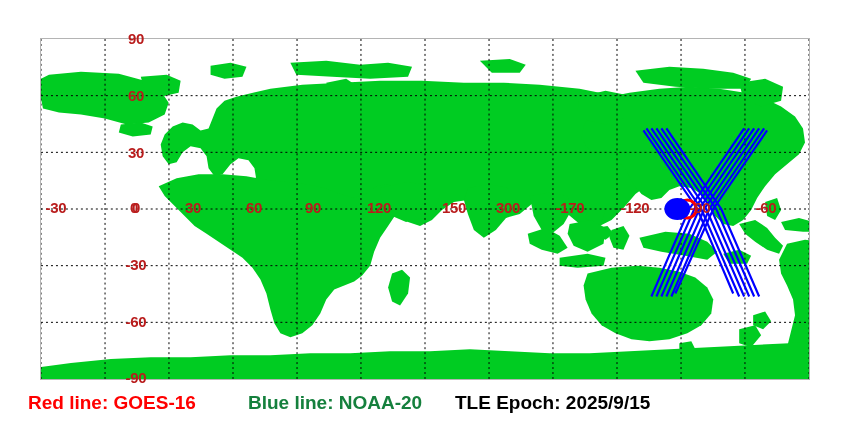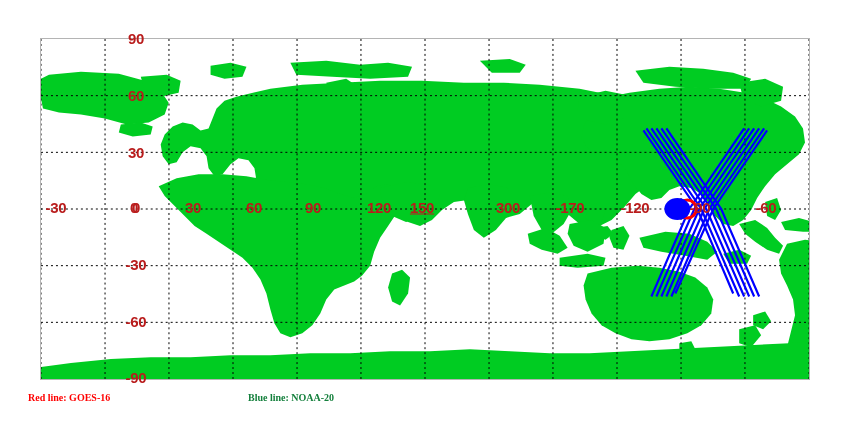--- a/index.html
+++ b/index.html
@@ -60,22 +60,22 @@
   
   #legend {
     position: absolute;
     left: 0;
     top: 392px;
     width: 850px;
     height: 28px;
   }
   .legend-entry {
     position: absolute;
-    font-family: Liberation Serif, serif;
-    font-size: 10px;
+    font-family: Liberation Sans, sans-serif;
+    font-size: 19px;
     font-weight: bold;
     white-space: nowrap;
   }
   #legend-red   { left: 28px;  top: 0; }
   #legend-blue  { left: 248px; top: 0; }
   #legend-epoch { left: 455px; top: 0; }
 </style>
 </head>
 <body>
 
@@ -237,36 +237,37 @@
     </svg>
   </div>
 
   <div>
     <span class="tick-label" style="left:56px;  top:207px;">-30</span>
     <span class="tick-label" style="left:136px; top:207px;">0</span>
     <span class="tick-label" style="left:193px; top:207px;">30</span>
     <span class="tick-label" style="left:254px; top:207px;">60</span>
     <span class="tick-label" style="left:313px; top:207px;">90</span>
     <span class="tick-label" style="left:379px; top:207px;">120</span>
-    <span class="tick-label" style="left:422px; top:207px;text-decoration:underline;">150</span>
+    <span class="tick-label" style="left:454px; top:207px;">150</span>
     <span class="tick-label" style="left:508px; top:207px;">300</span>
     <span class="tick-label" style="left:570px; top:207px;">-170</span>
     <span class="tick-label" style="left:635px; top:207px;">-120</span>
     <span class="tick-label" style="left:700px; top:207px;">-90</span>
     <span class="tick-label" style="left:766px; top:207px;">-60</span>
   </div>
 
   <div>
     <span class="tick-label" style="left:136px; top:38px;">90</span>
     <span class="tick-label" style="left:136px; top:95px;">60</span>
     <span class="tick-label" style="left:136px; top:152px;">30</span>
     <span class="tick-label" style="left:134px; top:207px;">0</span>
     <span class="tick-label" style="left:136px; top:264px;">-30</span>
     <span class="tick-label" style="left:136px; top:321px;">-60</span>
     <span class="tick-label" style="left:136px; top:377px;">-90</span>
   </div>
 
   <div id="legend">
     <span id="legend-red" class="legend-entry" style="color:#ff0000;">Red line: GOES-16</span>
     <span id="legend-blue" class="legend-entry" style="color:#15803d;">Blue line: NOAA-20</span>
+    <span id="legend-epoch" class="legend-entry" style="color:#000000;">TLE Epoch: 2025/9/15</span>
   </div>
 
 </div>
 
 </body></html>

